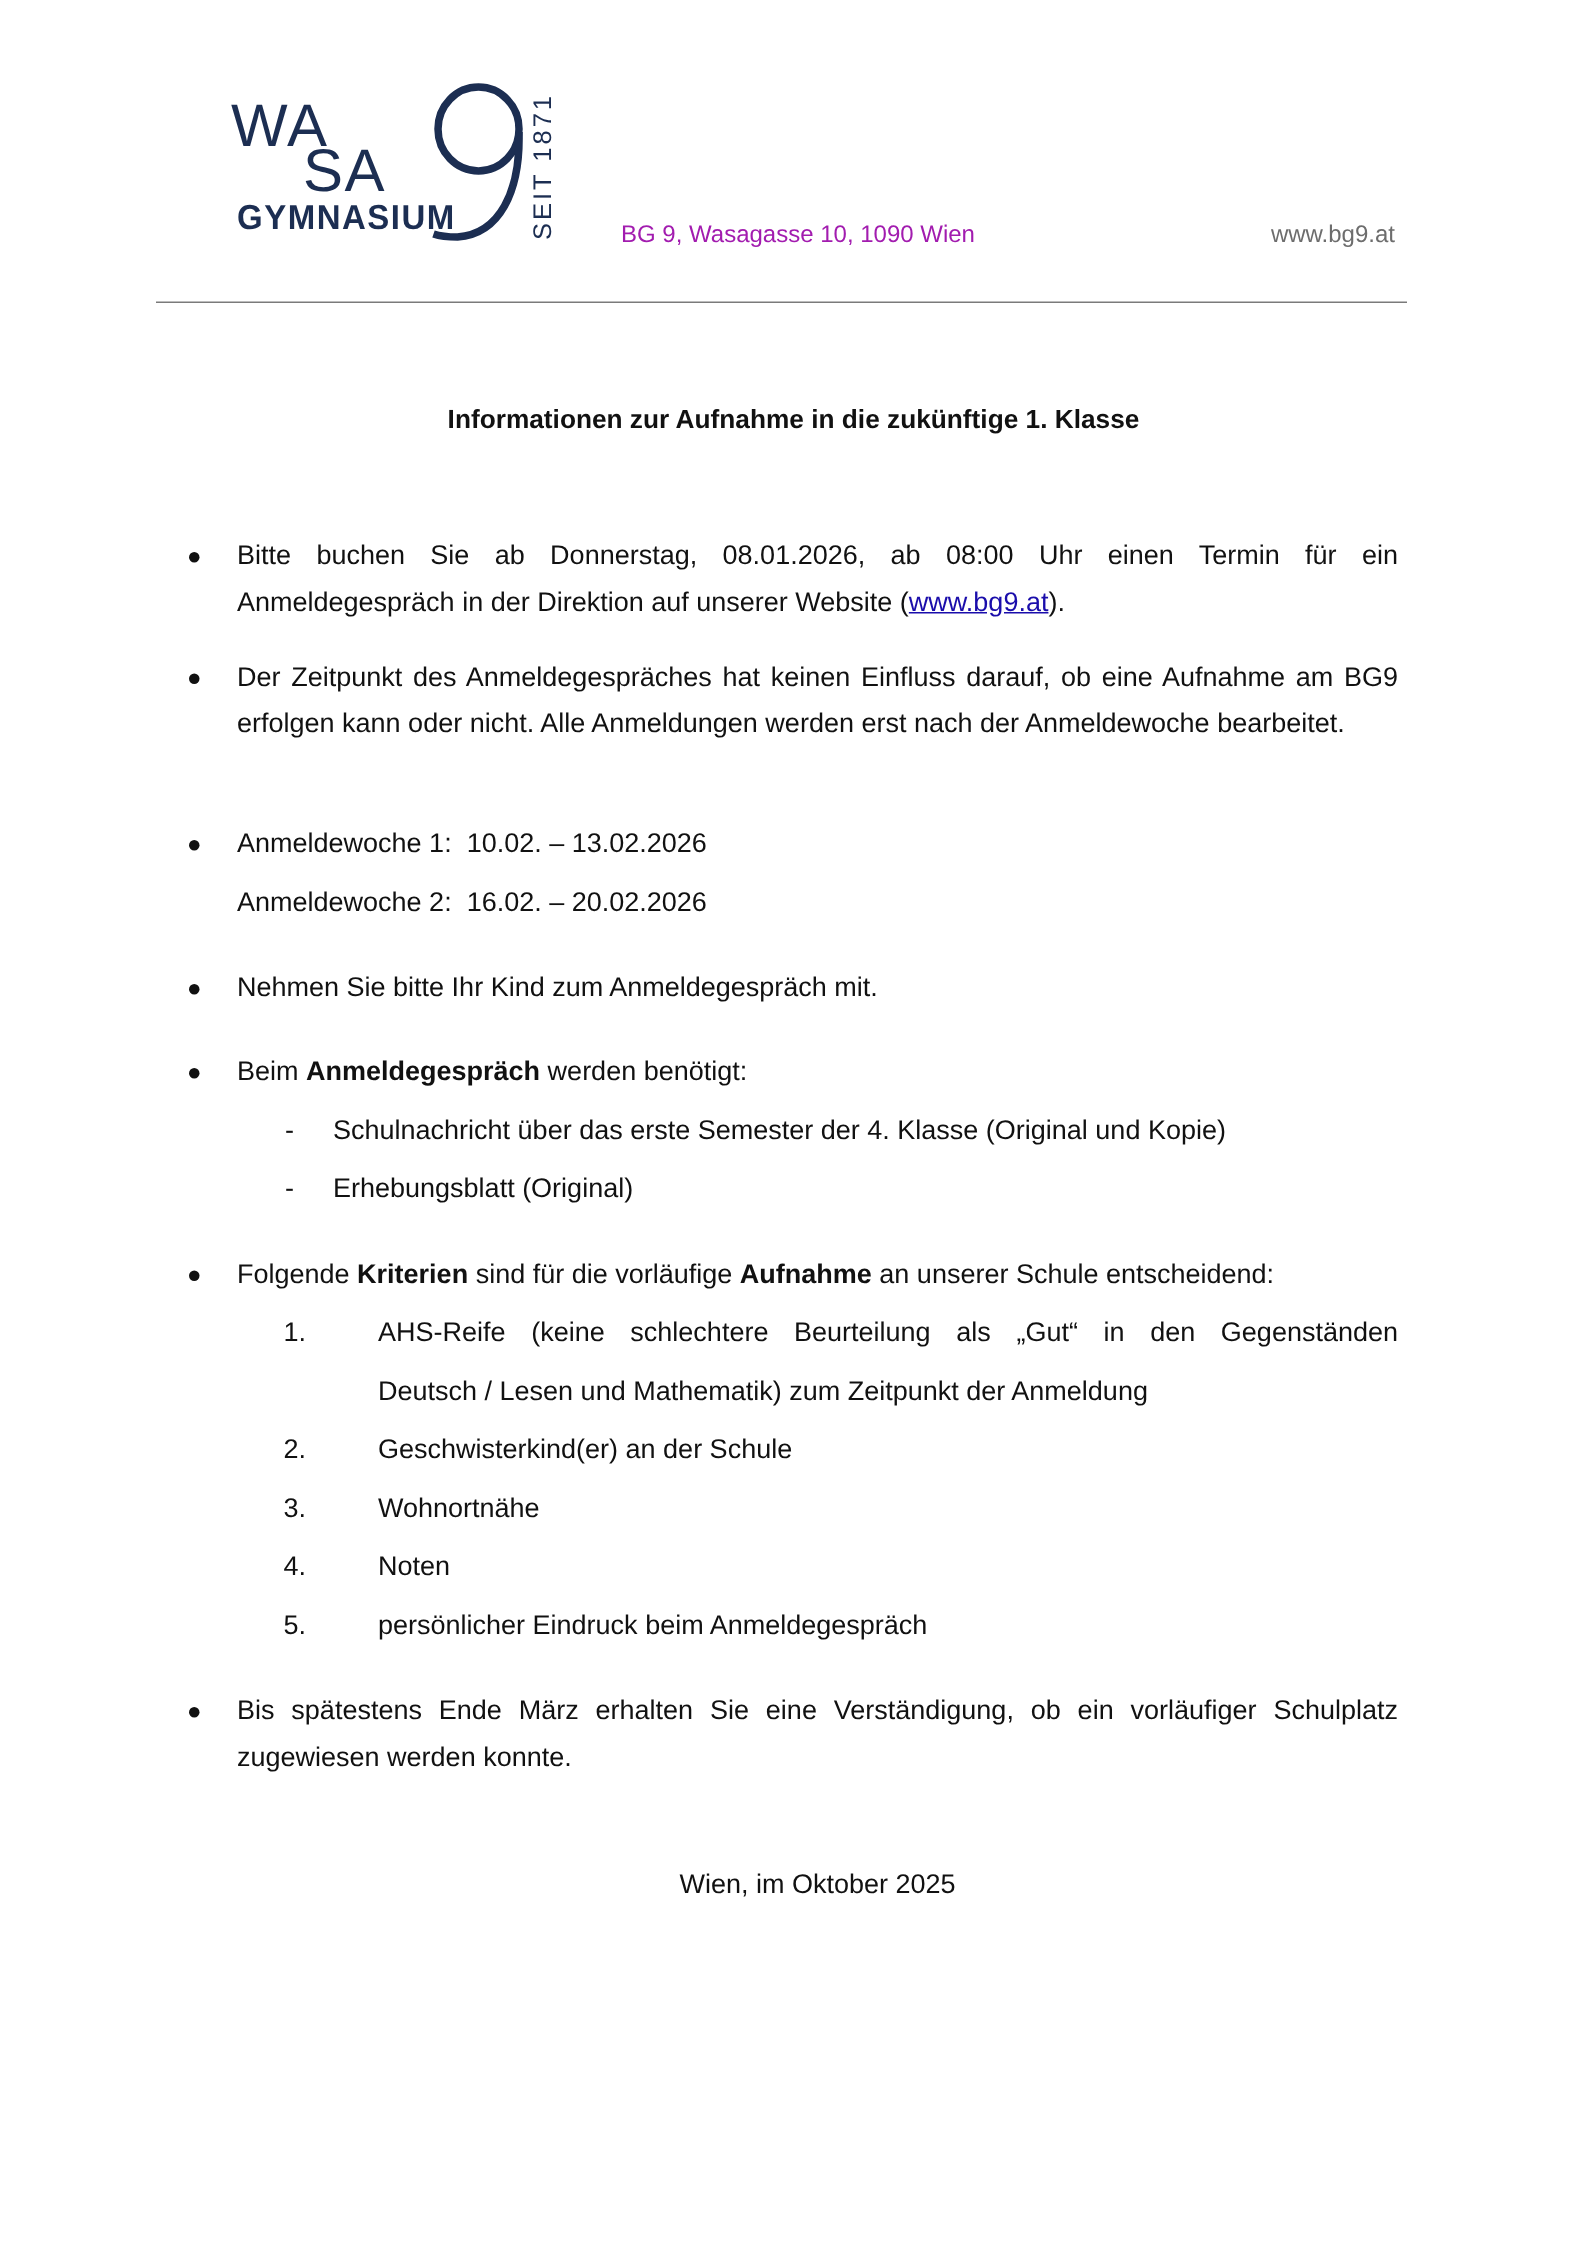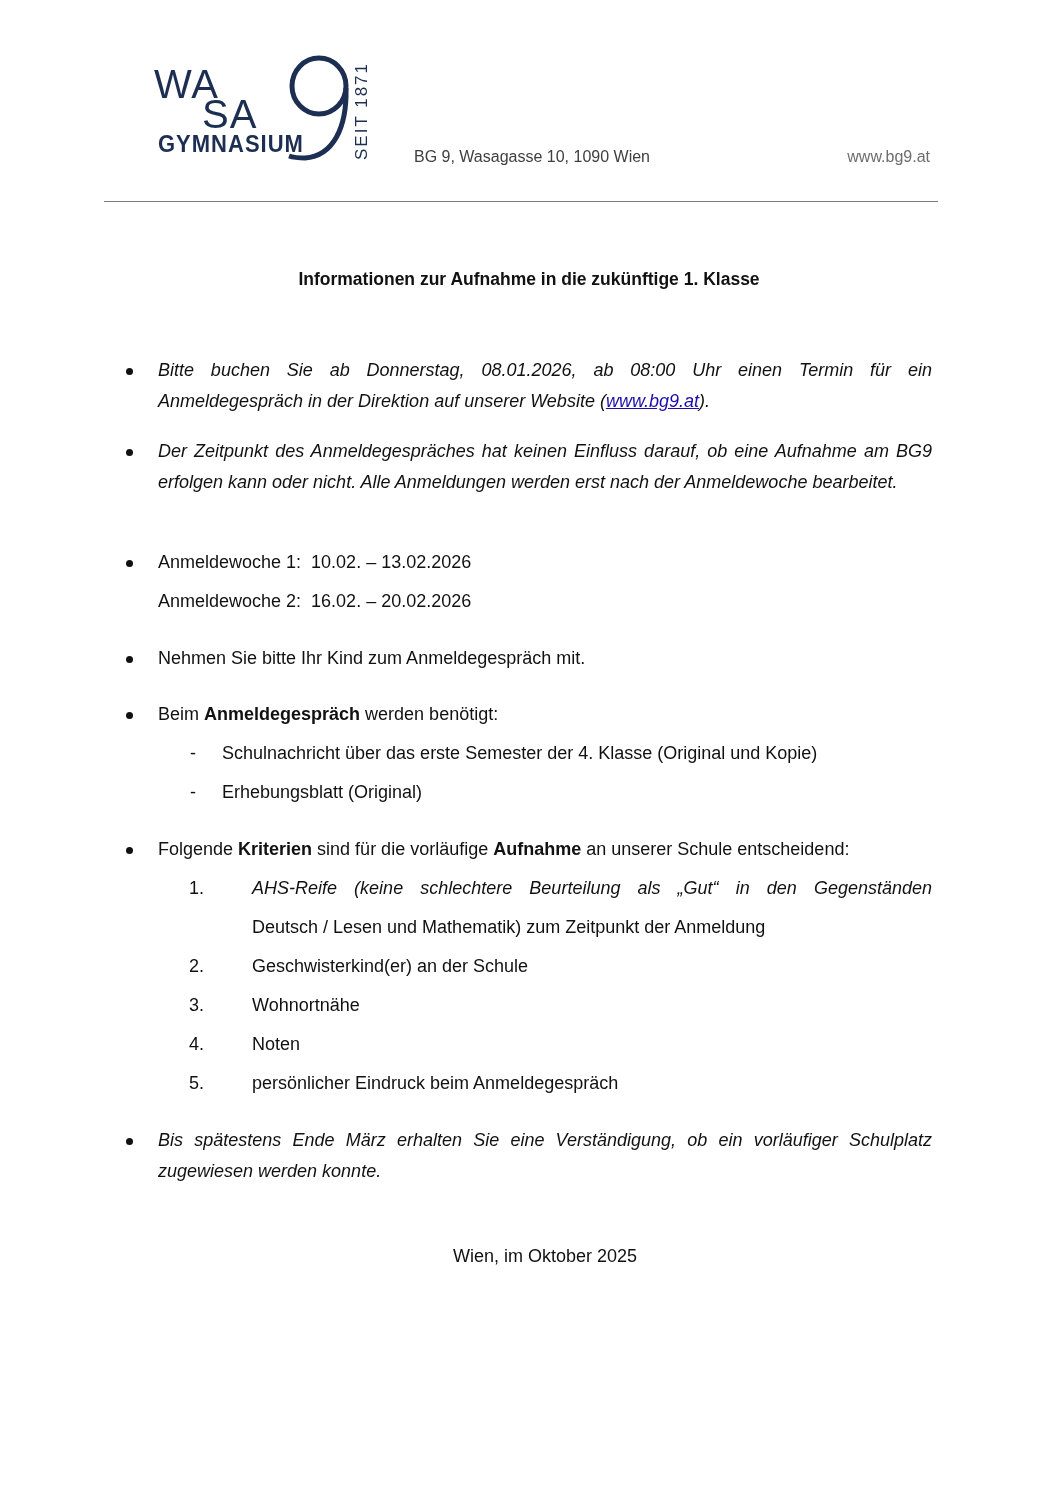--- a/index.html
+++ b/index.html
@@ -8,29 +8,29 @@
   .page { position: absolute; left: 0; top: 0; width: 1056px; height: 1497px; }
 
   
   .logo { position: absolute; left: 150px; top: 62px; width: 230px; height: 110px; color: #1c2e52; }
   .logo .wa { position: absolute; left: 4px; top: 2px; font-size: 40px; letter-spacing: 1px; font-weight: 400; line-height: 1; }
   .logo .sa { position: absolute; left: 52px; top: 32px; font-size: 40px; letter-spacing: 1px; font-weight: 400; line-height: 1; }
   .logo .gym { position: absolute; left: 8px; top: 72px; font-size: 22px; font-weight: 700; letter-spacing: 1px; line-height: 1; transform: scaleY(1.05); }
   .logo .nine { position: absolute; left: 135px; top: -14px; }
   .logo .seit { position: absolute; left: 203px; top: 98px; transform-origin: 0 0; transform: rotate(-90deg); font-size: 17px; letter-spacing: 2px; white-space: nowrap; line-height: 1; }
 
-  .addr { position: absolute; left: 414px; top: 148px; font-size: 16px; color: #404040; }
+  .addr { position: absolute; left: 414px; top: 148px; font-size: 16px; color: #a21caf; }
   .web  { position: absolute; right: 126px; top: 148px; font-size: 16px; color: #6d6d6d; }
   .rule { position: absolute; left: 104px; top: 201px; width: 834px; height: 0; border-top: 1.5px solid #7a7a7a; }
 
   .title { position: absolute; left: 0; width: 1058px; top: 269px; text-align: center; font-size: 17.5px; font-weight: 700; }
   .title span { text-underline-offset: 3px; }
 
   .block { position: absolute; left: 158px; width: 774px; font-size: 18px; line-height: 31px; }
-  .justify { text-align: justify; text-align-last: left; font-style: italic; }
+  .justify { text-align: justify; text-align-last: left; }
   .bullet { position: absolute; left: -32px; top: 13px; width: 7px; height: 7px; border-radius: 50%; background: #111; }
   .link { color: #1a0dab; text-decoration: underline; }
   .sub { position: absolute; font-size: 18px; line-height: 31px; }
   .dash { position: absolute; left: 190px; }
   .num  { position: absolute; left: 189px; }
   .numtext { position: absolute; left: 252px; width: 680px; }
   b { font-weight: 700; }
 </style>
 </head>
 <body>

